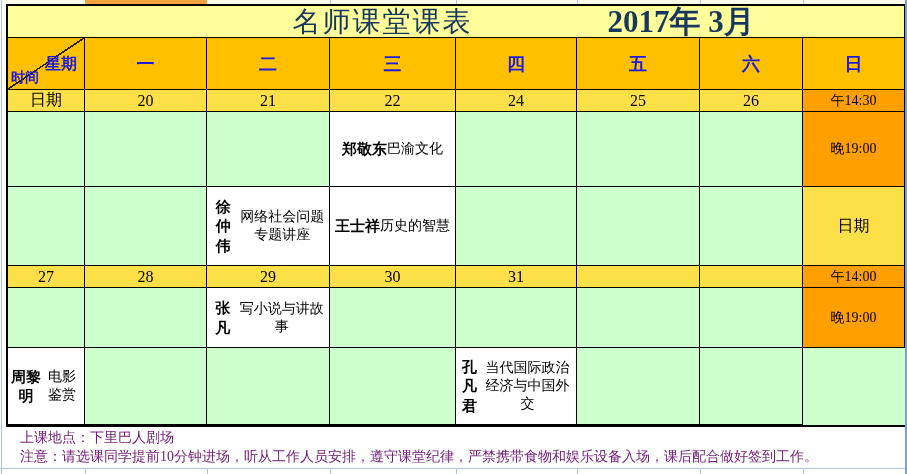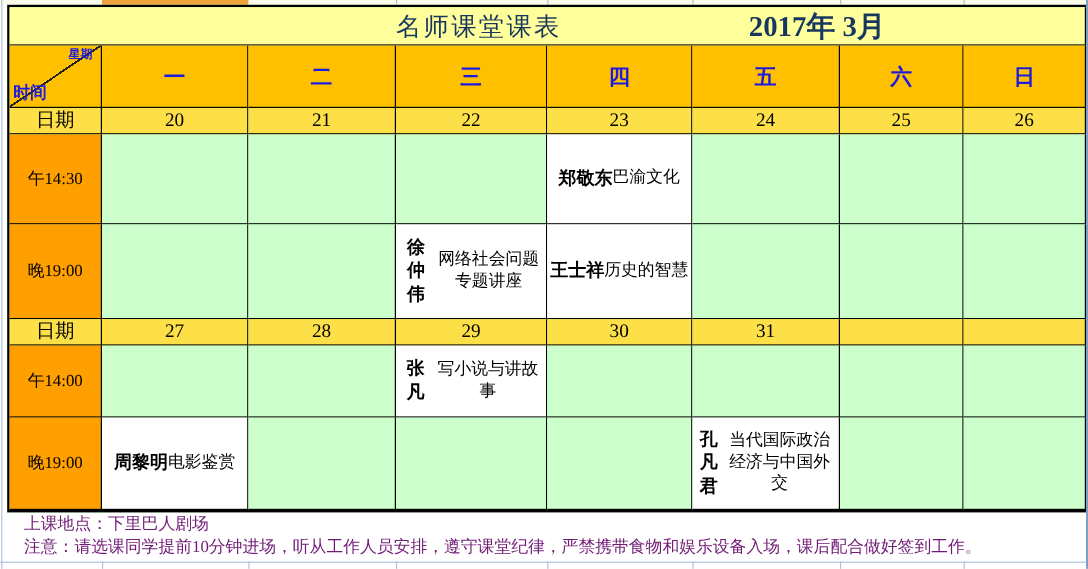--- a/index.html
+++ b/index.html
@@ -20,32 +20,32 @@
   .sheet{position:absolute;left:6px;top:4px;border:2px solid #000;
          display:grid;
          grid-template-columns:77px 122px 123px 126px 121px 123px 103px 102px;
          grid-template-rows:32px 52px 22px 75px 79px 22px 60px 77px;
          background:#ccffcc;}
   .c{box-sizing:border-box;border-right:1px solid #000;border-bottom:1px solid #000;
      display:flex;align-items:center;justify-content:center;overflow:hidden;}
 
   .band{grid-column:1/-1;background:#ffff9c;display:flex;align-items:center;}
   .band-left{width:450px;text-align:center;}
-  .band-title{font-size:21px;color:#17375e;letter-spacing:2px;
+  .band-title{font-size:28px;color:#17375e;letter-spacing:2px;
               font-family:Liberation Mono, monospace;}
-  .band-month{font-size:24px;font-weight:bold;color:#17375e;}
+  .band-month{font-size:31px;font-weight:bold;color:#17375e;}
 
   .gold{background:#ffc000;}
   .day{font-size:18px;font-weight:bold;color:#1a1ae0;
        font-family:"Liberation Sans","DejaVu Sans",sans-serif;}
   .corner{position:relative;background:
       linear-gradient(to bottom right, rgba(0,0,0,0) calc(50% - 0.8px),
         #222 calc(50% - 0.8px), #222 calc(50% + 0.8px),
         rgba(0,0,0,0) calc(50% + 0.8px)), #ffc000;}
-  .corner .tr{position:absolute;top:0;right:7px;font-size:10px;font-weight:bold;color:#1a1ae0;
+  .corner .tr{position:absolute;top:16px;right:7px;font-size:16px;font-weight:bold;color:#1a1ae0;
        font-family:"Liberation Sans","DejaVu Sans",sans-serif;}
   .corner .bl{position:absolute;bottom:2px;left:3px;font-size:14px;font-weight:bold;color:#1a1ae0;
        font-family:Liberation Mono, monospace;}
 
   .gray{background:#fde047;font-size:16px;color:#000;}
   .green{background:#ccffcc;}
   .orange{background:#ffa000;font-size:14px;color:#000;}
   .white{background:#ffffff;flex-direction:row;text-align:center;
          padding:0 2px;line-height:1.28;}
   .white .t{font-size:15px;font-weight:bold;color:#000;
@@ -89,21 +89,20 @@
     <div class="c gold day">三</div>
     <div class="c gold day">四</div>
     <div class="c gold day">五</div>
     <div class="c gold day">六</div>
     <div class="c gold day">日</div>
 
     <div class="c gray">日期</div>
     <div class="c gray">20</div>
     <div class="c gray">21</div>
     <div class="c gray">22</div>
-    <div class="c gray">23</div>
     <div class="c gray">24</div>
     <div class="c gray">25</div>
     <div class="c gray">26</div>
 
     <div class="c orange">午14:30</div>
     <div class="c green"></div>
     <div class="c green"></div>
     <div class="c green"></div>
     <div class="c white">
       <span class="t">郑敬东</span>

